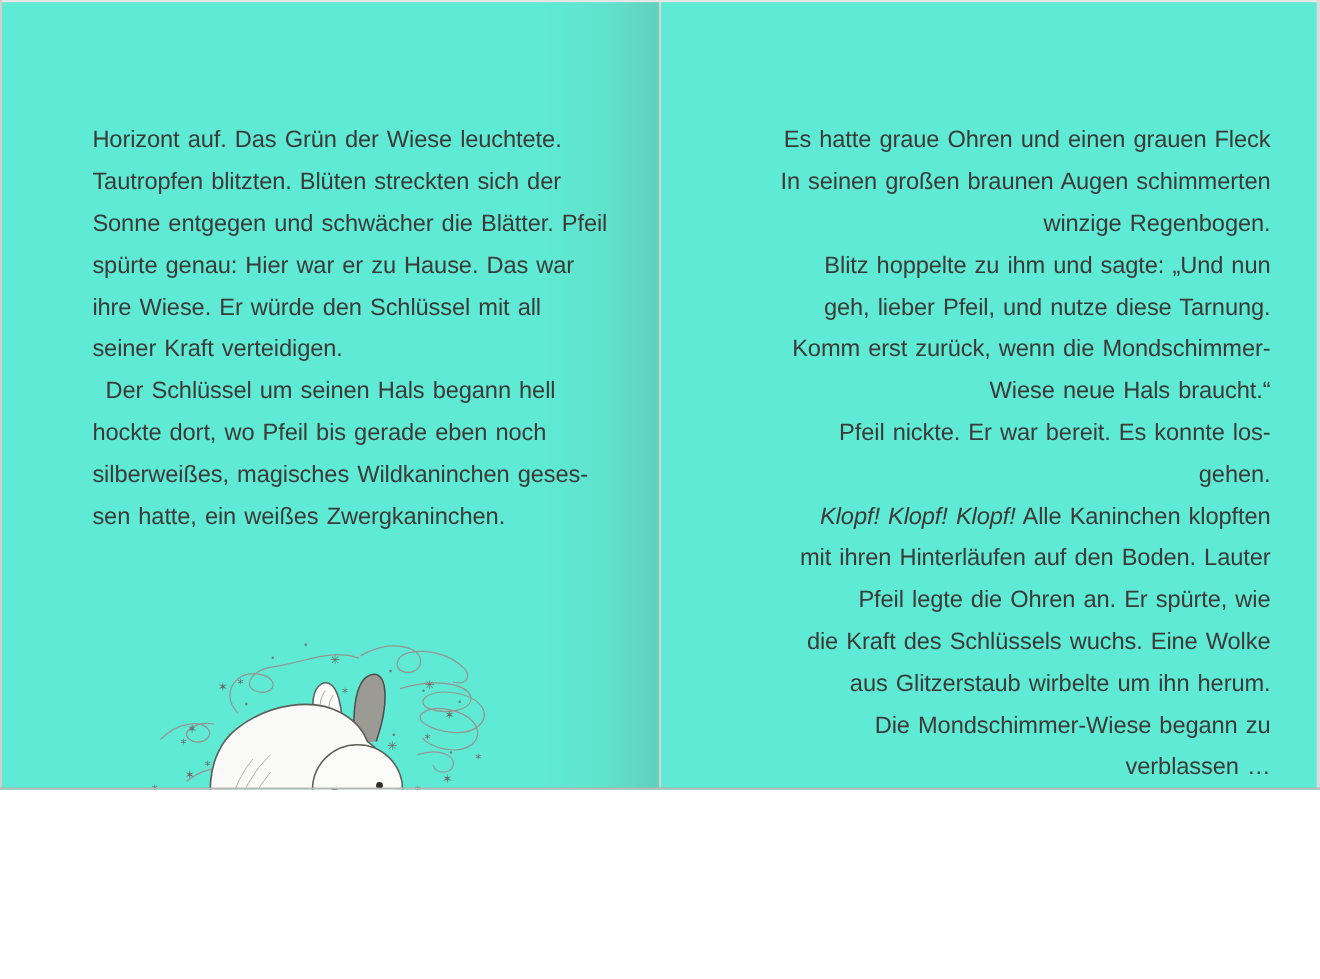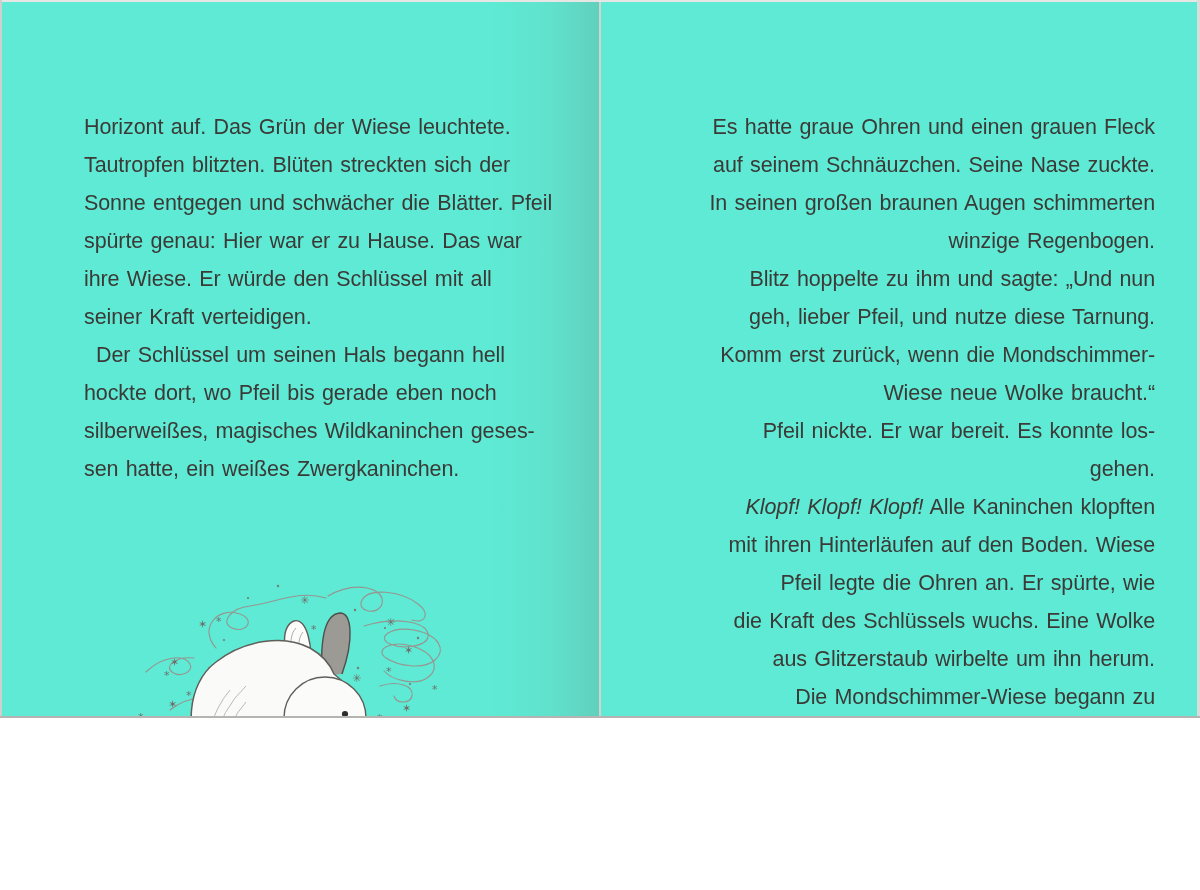--- a/index.html
+++ b/index.html
@@ -163,31 +163,30 @@
         <path d="M142,206 q-6,-16 8,-20 q14,-4 18,8 q4,12 -8,16 q-12,3 -18,-4 Z" fill="#f6f6f4" stroke="#5f5e59" stroke-width="1.3"></path>
         <path d="M146,190 l12,16 M152,186 l12,16" stroke="#8b8a84" stroke-width="0.9" fill="none"></path>
         <path d="M170,210 q0,-12 14,-12 q22,0 32,2 q10,2 6,8 q-4,6 -24,7 q-22,1 -28,-5 Z" fill="#f3f3f1" stroke="#5f5e59" stroke-width="1.3"></path>
         <path d="M178,200 l4,14 M188,199 l4,14 M198,200 l4,12 M208,201 l3,11" stroke="#8b8a84" stroke-width="0.9" fill="none"></path>
       </g>
     </svg>
   </div>
 
   <div id="right-text" class="page-text">
       <div class="line">Es hatte graue Ohren und einen grauen Fleck</div>
-      <div class="line">auf seinem Schnäuzchen. Seine Nase zuckte.</div>
       <div class="line">In seinen großen braunen Augen schimmerten</div>
       <div class="line">winzige Regenbogen.</div>
       <div class="line indent">Blitz hoppelte zu ihm und sagte: „Und nun</div>
       <div class="line">geh, lieber Pfeil, und nutze diese Tarnung.</div>
       <div class="line">Komm erst zurück, wenn die Mondschimmer-</div>
-      <div class="line">Wiese neue Wolke braucht.“</div>
+      <div class="line">Wiese neue Hals braucht.“</div>
       <div class="line indent">Pfeil nickte. Er war bereit. Es konnte los-</div>
       <div class="line">gehen.</div>
       <div class="line indent"><em>Klopf! Klopf! Klopf!</em> Alle Kaninchen klopften</div>
-      <div class="line">mit ihren Hinterläufen auf den Boden. Wiese</div>
+      <div class="line">mit ihren Hinterläufen auf den Boden. Lauter</div>
       <div class="line indent">Pfeil legte die Ohren an. Er spürte, wie</div>
       <div class="line">die Kraft des Schlüssels wuchs. Eine Wolke</div>
       <div class="line">aus Glitzerstaub wirbelte um ihn herum.</div>
       <div class="line">Die Mondschimmer-Wiese begann zu</div>
       <div class="line">verblassen …</div>
     </div>
 
   <div id="page-number">15</div>
 
   <div class="edge edge-top"></div>

